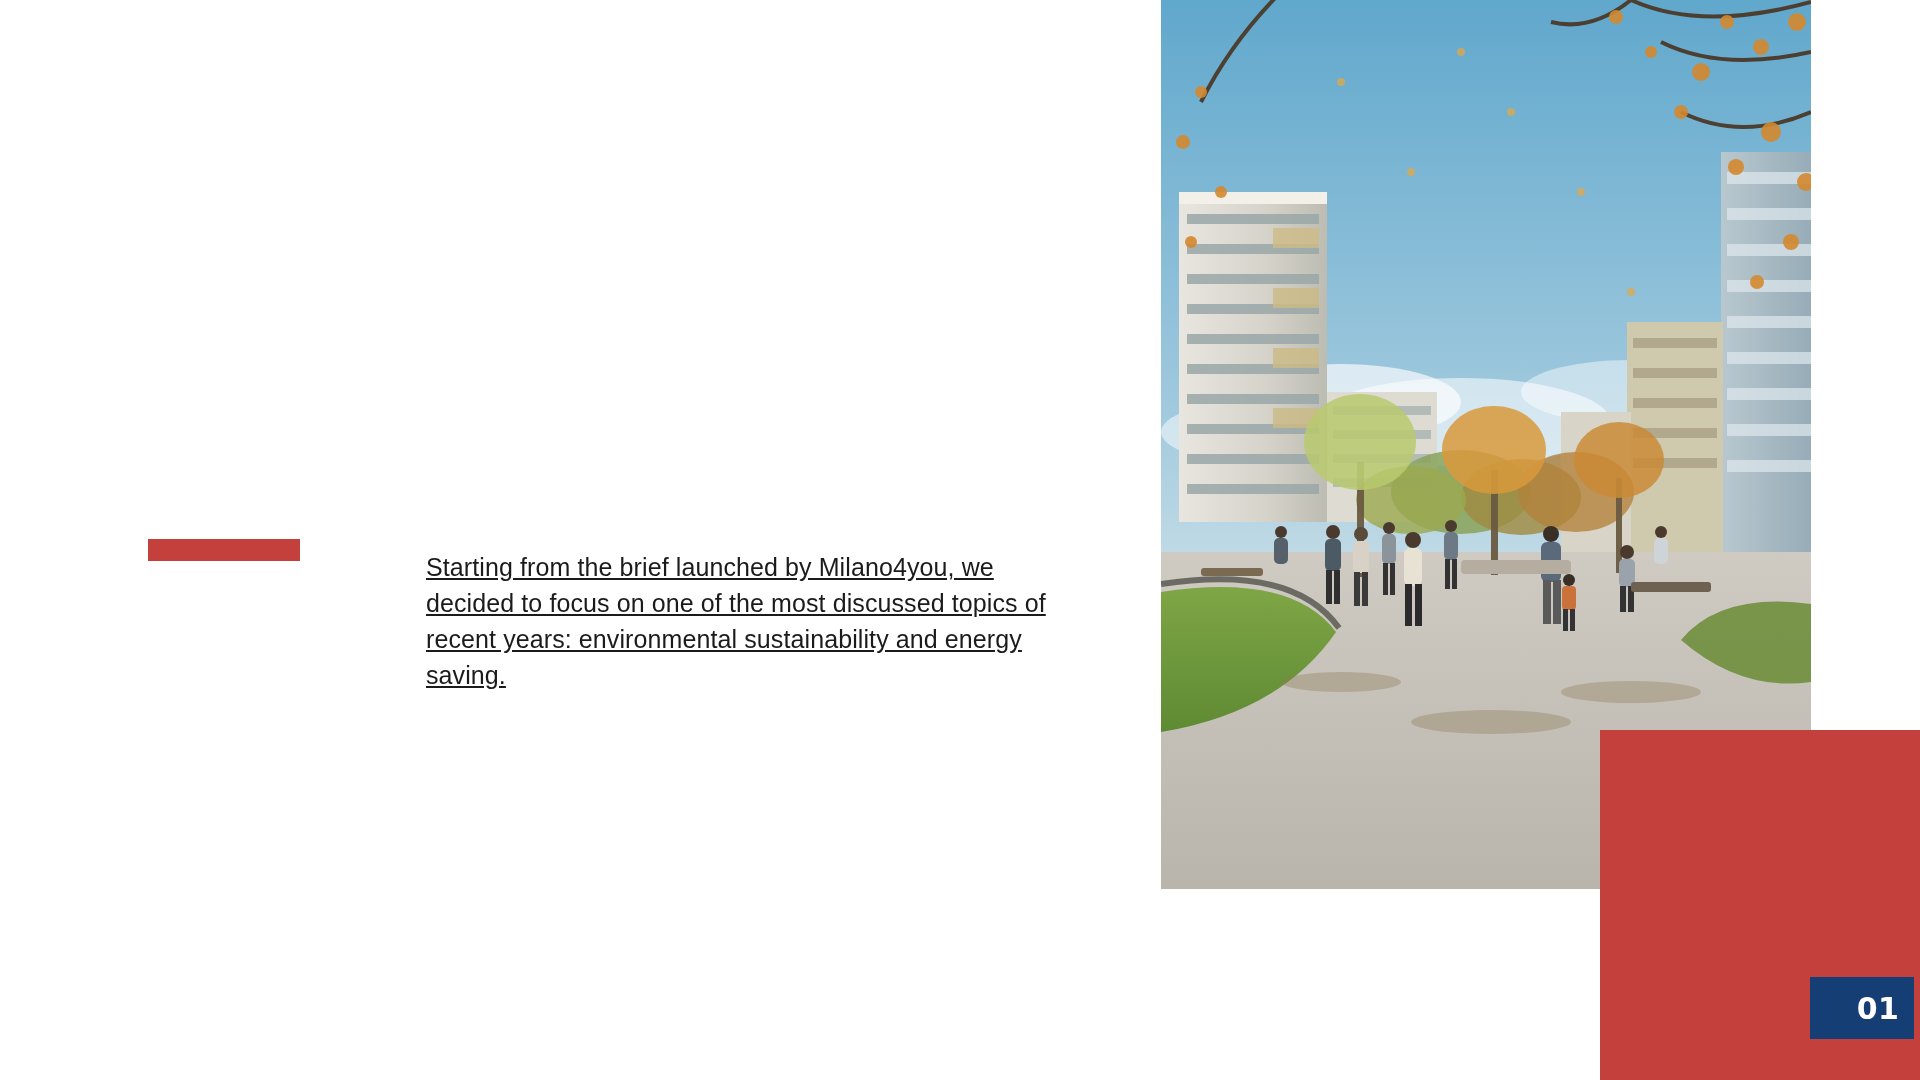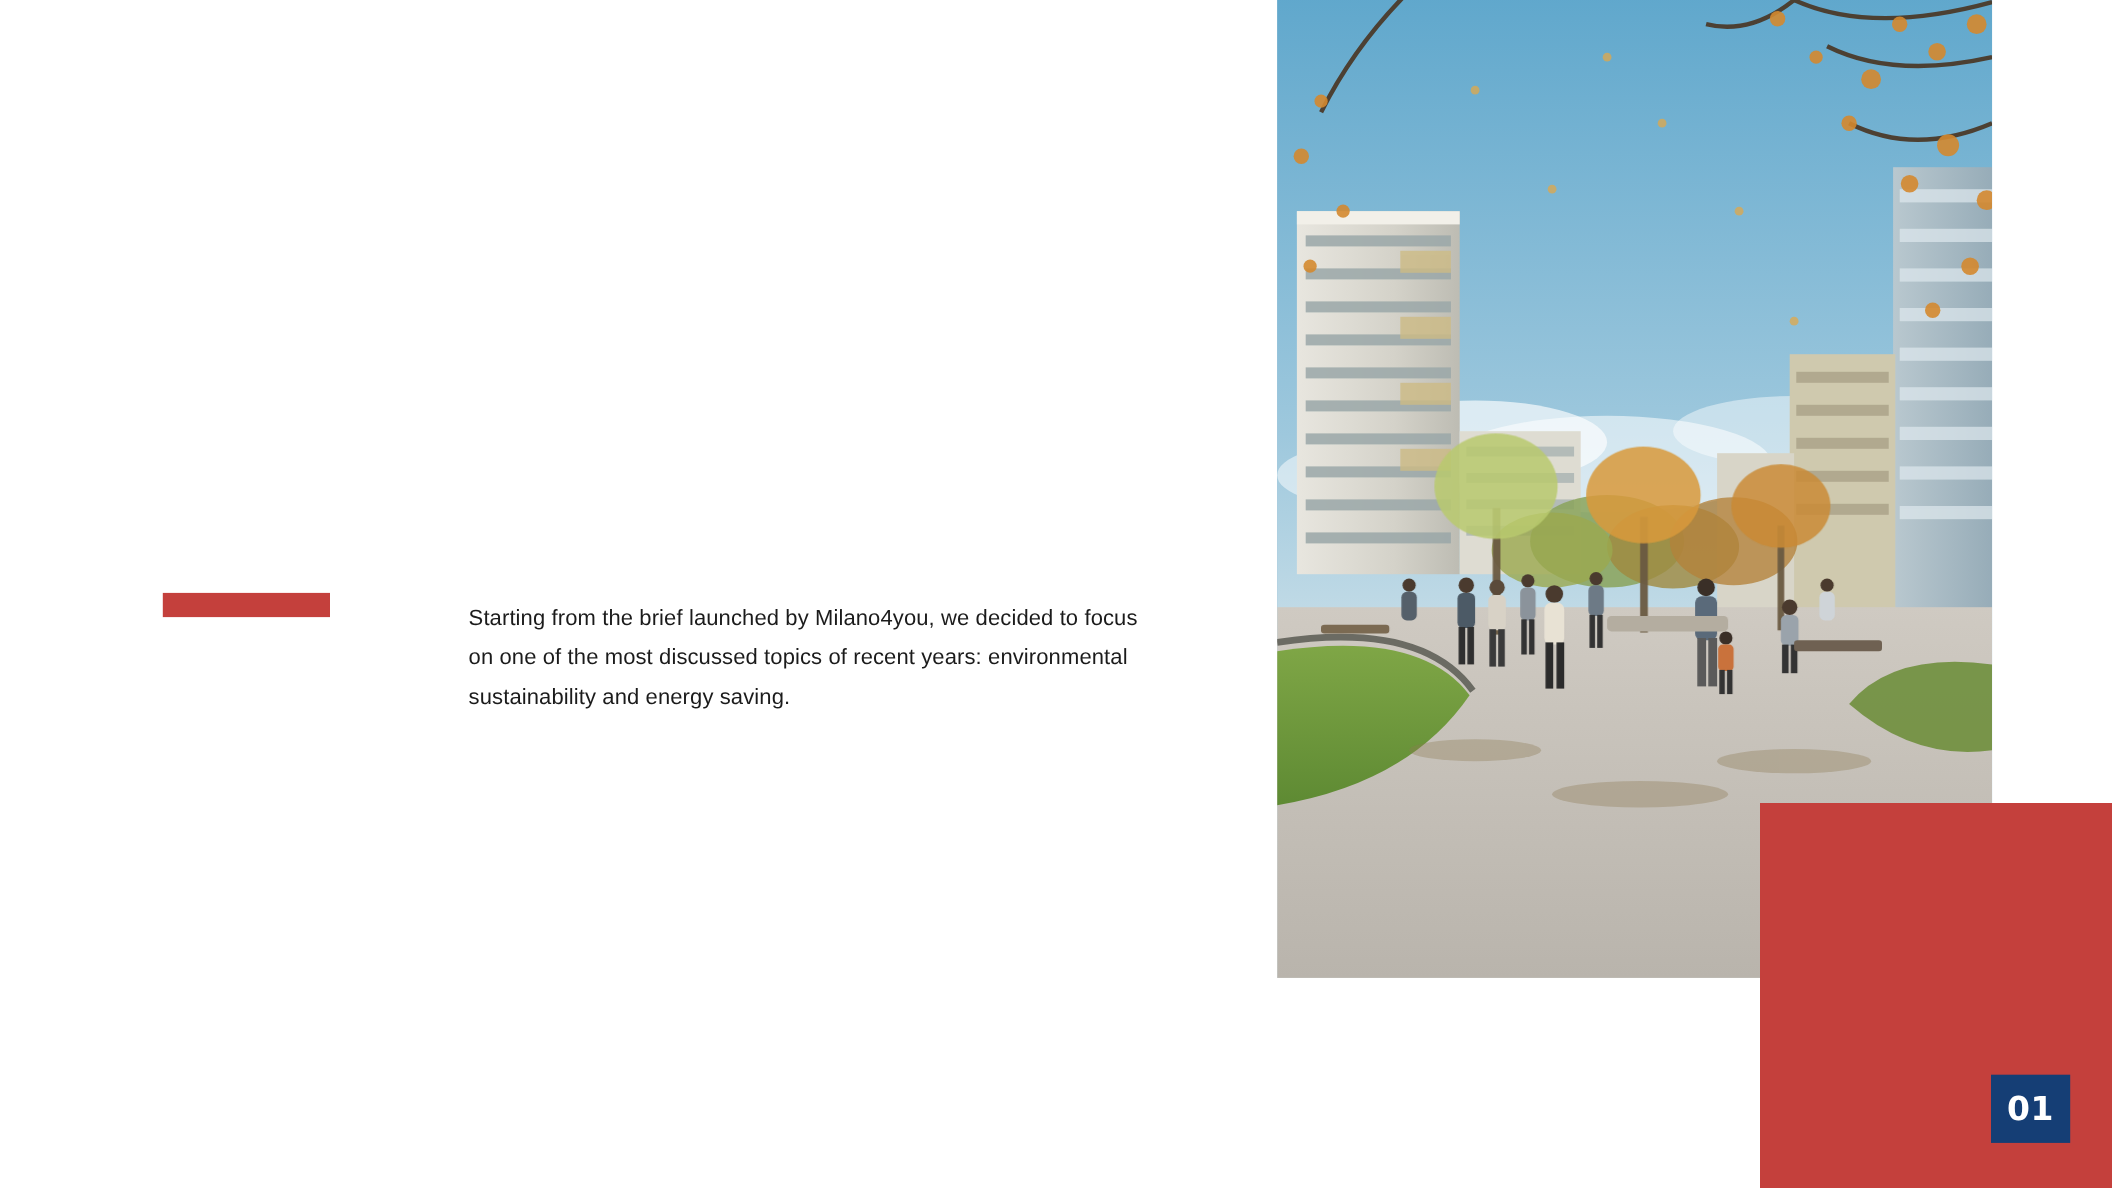--- a/index.html
+++ b/index.html
@@ -41,25 +41,26 @@
     width: 152px;
     height: 22px;
     background: #C4403C;
   }
 
   .body-text {
     position: absolute;
     left: 426px;
     top: 524px;
     width: 620px;
-    font-size: 20px;
+    font-size: 25px;
     line-height: 36px;
     color: #1b1b1b;
     font-family: "Liberation Sans", sans-serif;
     letter-spacing: 0.1px;
+    text-decoration: underline;
   }
 
   
   .photo {
     position: absolute;
     left: 1161px;
     top: -8px;
     width: 650px;
     height: 897px;
     overflow: hidden;
@@ -94,20 +95,21 @@
     height: 62px;
     background: #153E75;
     color: #ffffff;
     display: flex;
     align-items: center;
     justify-content: center;
     font-size: 30px;
     font-weight: 700;
     font-family: "DejaVu Sans", sans-serif;
     letter-spacing: 0.5px;
+    padding-left: 32px;
   }
 </style>
 </head>
 <body>
 
 <div class="slide">
 
 
   <div class="red-rule"></div>
 

